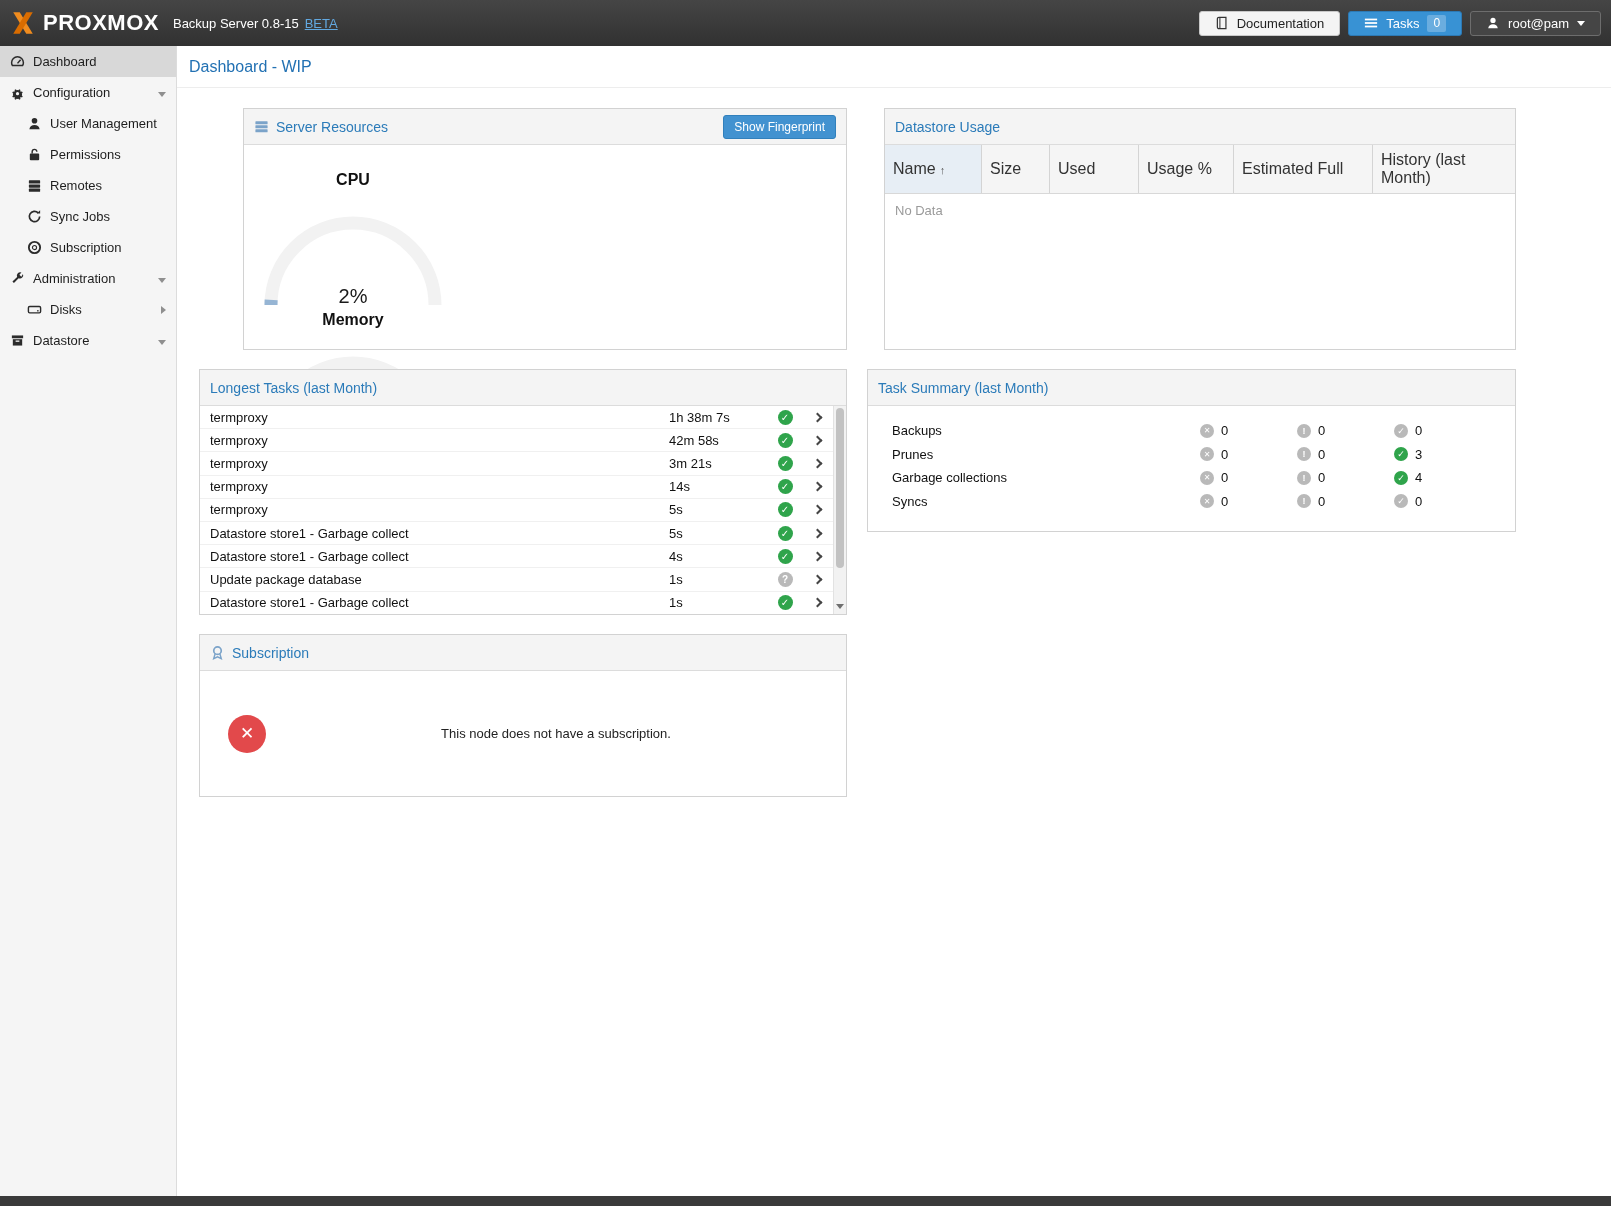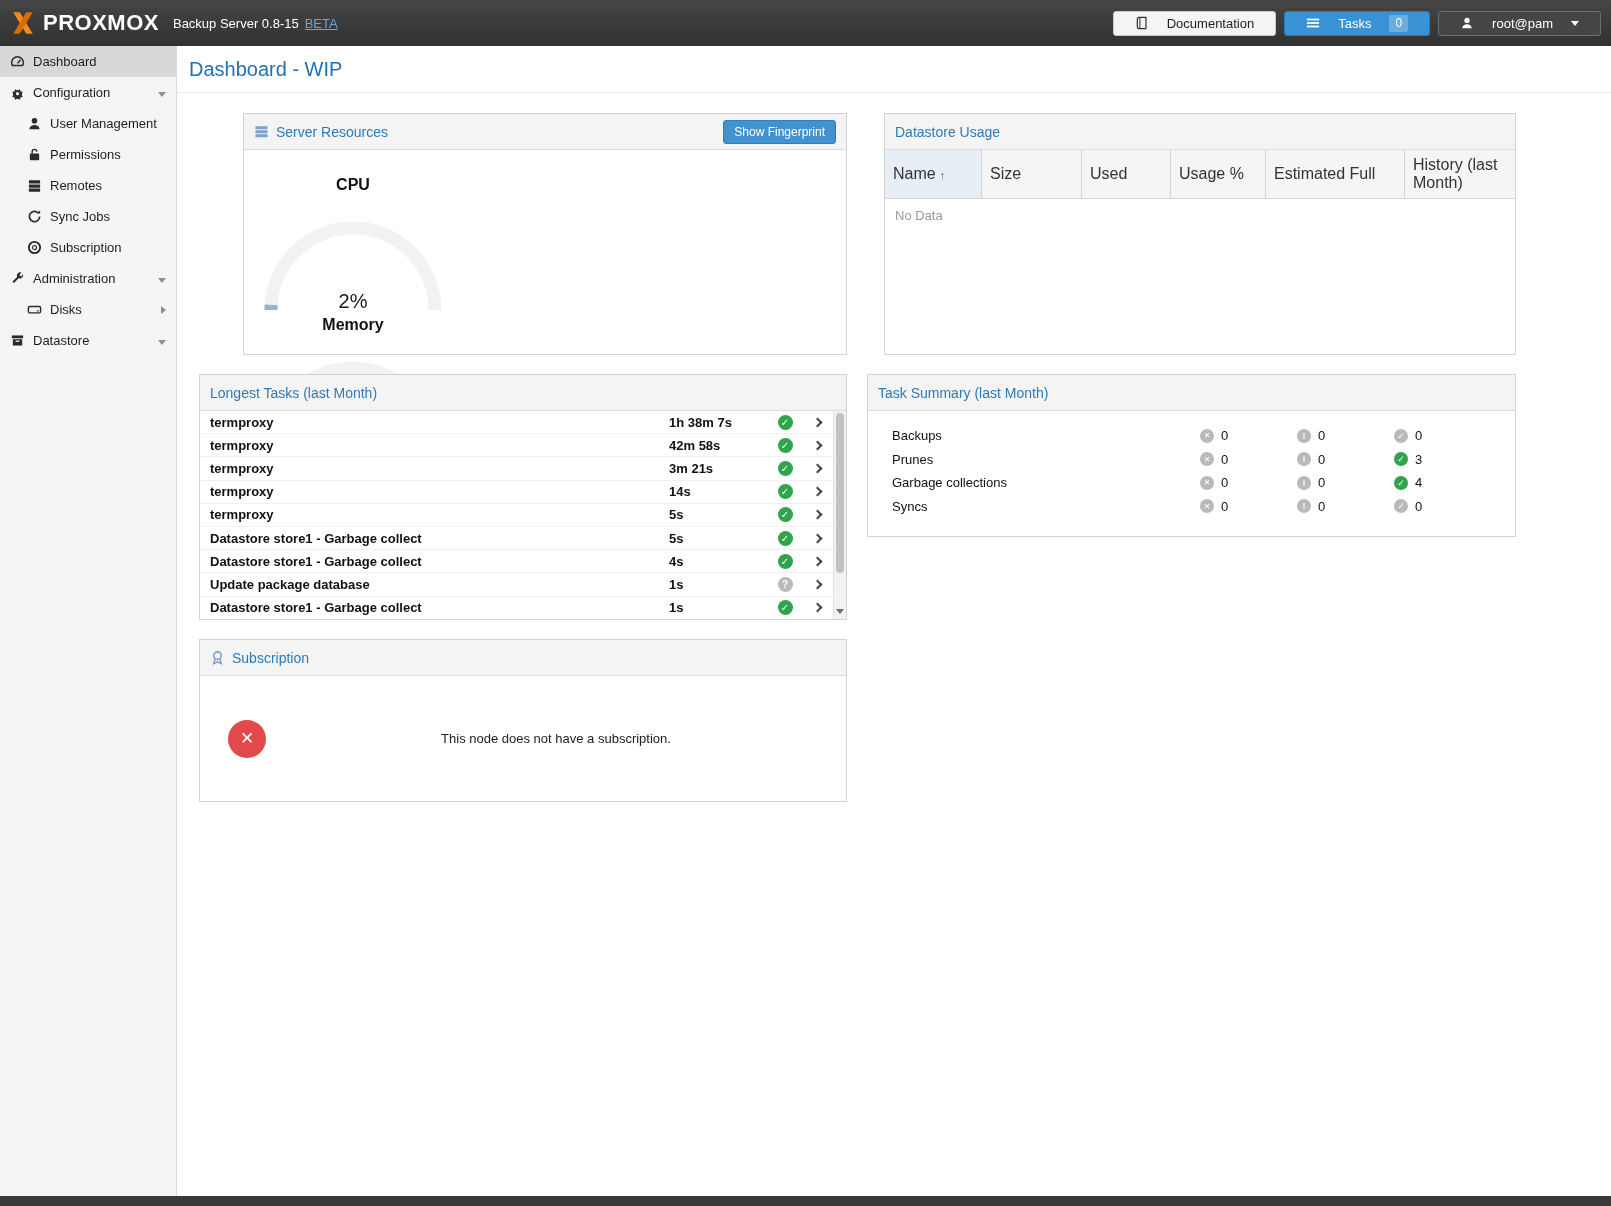--- a/index.html
+++ b/index.html
@@ -6,21 +6,21 @@
   html,body { width:1611px; min-height:1206px; font-family:"Liberation Sans","DejaVu Sans",sans-serif; background:#fff; }
 
   
   .topbar { height:46px; background:linear-gradient(#454545,#313131); display:flex; align-items:center; padding:0 10px; }
   .logo { display:flex; align-items:center; gap:7px; margin-right:14px; }
   .logo-mark { width:26px; height:26px; }
   .brand-text { color:#fff; font-weight:bold; font-size:22px; letter-spacing:.5px; }
   .product { color:#fff; font-size:13px; margin-right:6px; }
   .beta-link { color:#62a8e0; font-size:13px; text-decoration:underline; cursor:pointer; }
   .topbar-right { margin-left:auto; display:flex; align-items:center; gap:8px; }
-  .tb-btn { height:25px; display:inline-flex; align-items:center; gap:18px; padding:0 21px; font-size:13px; border-radius:3px; cursor:pointer; }
+  .tb-btn { height:25px; display:inline-flex; align-items:center; gap:8px; padding:0 15px; font-size:13px; border-radius:3px; cursor:pointer; }
   .btn-doc { background:#f4f4f4; border:1px solid #c8c8c8; color:#222; }
   .btn-tasks { background:#3892d4; border:1px solid #2c79b4; color:#fff; }
   .tasks-badge { background:rgba(255,255,255,.25); border-radius:2px; padding:0 6px; font-size:12px; line-height:17px; }
   .btn-user { background:#454545; border:1px solid #6d6d6d; color:#fff; }
   .caret-down { width:0; height:0; border-left:4px solid transparent; border-right:4px solid transparent; border-top:5px solid currentColor; display:inline-block; }
   .tb-icon { width:14px; height:14px; display:inline-block; }
   .tb-icon svg { width:100%; height:100%; display:block; }
 
   
   .layout { display:flex; min-height:1150px; }
@@ -31,21 +31,21 @@
   .side-item { height:31px; display:flex; align-items:center; gap:8px; padding:0 10px; font-size:13px; color:#1d1d1d; cursor:pointer; position:relative; }
   .side-item.selected { background:#d8d8d8; }
   .side-item.child { padding-left:27px; }
   .side-item .icn { width:15px; height:15px; color:#2b2b2b; flex-shrink:0; }
   .side-item .icn svg { width:100%; height:100%; display:block; }
   .expander { margin-left:auto; color:#8f8f8f; }
   .tri-down { width:0; height:0; border-left:4px solid transparent; border-right:4px solid transparent; border-top:5px solid #8f8f8f; display:inline-block; }
   .tri-right { width:0; height:0; border-top:4px solid transparent; border-bottom:4px solid transparent; border-left:5px solid #8f8f8f; display:inline-block; }
 
   
-  .content-header { padding:12px 12px 11px 12px; font-size:20px; color:#2271b3; border-bottom:1px solid #ededed; }
+  .content-header { padding:12px 12px 11px 12px; font-size:16px; color:#2271b3; border-bottom:1px solid #ededed; }
   .content-body { padding:20px 0 0 22px; }
   .panel-grid { display:grid; grid-template-columns:648px 649px; column-gap:20px; row-gap:19px; align-items:start; }
 
   .panel { background:#fff; border:1px solid #d2d2d2; }
   .panel-header { height:36px; background:#f4f4f4; border-bottom:1px solid #dcdcdc; display:flex; align-items:center; padding:0 10px; gap:7px; }
   .panel-title { color:#2b7bb9; font-size:14px; }
   .p-icn { width:15px; height:15px; color:#7ba3c9; }
   .p-icn svg { width:100%; height:100%; display:block; }
 
   
@@ -63,21 +63,21 @@
   .panel.du { height:242px;margin-left:17px; }
   .du-headrow { display:flex; border-bottom:1px solid #d8d8d8; background:#f5f5f5; }
   .du-th { font-size:16px; color:#333; padding:6px 8px; border-right:1px solid #d4d4d4; display:flex; align-items:center; gap:4px; cursor:pointer; }
   .du-th:last-child { border-right:none; }
   .du-th.sorted { background:#e7eef5; }
   .sort-arrow::after { content:"↑"; color:#555; font-size:11px; }
   .du-empty { color:#9a9a9a; font-size:13px; padding:9px 10px; }
 
   
   .panel.lt { height:246px; }
-  .lt-body { position:relative; height:208px; overflow:hidden;font-weight:bold; }
+  .lt-body { position:relative; height:208px; overflow:hidden; }
   .lt-rows { margin-right:13px; }
   .lt-row { display:flex; align-items:center; height:23.2px; border-bottom:1px solid #f0f0f0; font-size:13px; color:#111; cursor:pointer; }
   .lt-name { flex:1; padding-left:10px; }
   .lt-dur { width:100px; }
   .lt-st { width:32px; display:flex; justify-content:center; }
   .lt-ch { width:32px; display:flex; justify-content:center; }
   .status-dot { width:15px; height:15px; border-radius:50%; display:inline-flex; align-items:center; justify-content:center; color:#fff; font-size:10px; font-weight:bold; }
   .status-dot[data-status="ok"] { background:#2fa44b; }
   .status-dot[data-status="ok"]::after { content:"✓"; }
   .status-dot[data-status="unknown"] { background:#b9b9b9; }
@@ -310,21 +310,21 @@
 
         <div class="panel du">
           <div class="panel-header">
             <span class="panel-title">Datastore Usage</span>
           </div>
           <div class="du-headrow">
             <div class="du-th sorted" style="width:97px">
               <span>Name</span>
                 <span class="sort-arrow"></span>
             </div>
-            <div class="du-th" style="width:100px">
+            <div class="du-th" style="width:68px">
                 <span>Size</span>
               </div>
             <div class="du-th" style="width:89px">
                 <span>Used</span>
               </div>
             <div class="du-th" style="width:95px">
                 <span>Usage %</span>
               </div>
             <div class="du-th" style="width:139px">
                 <span>Estimated Full</span>

